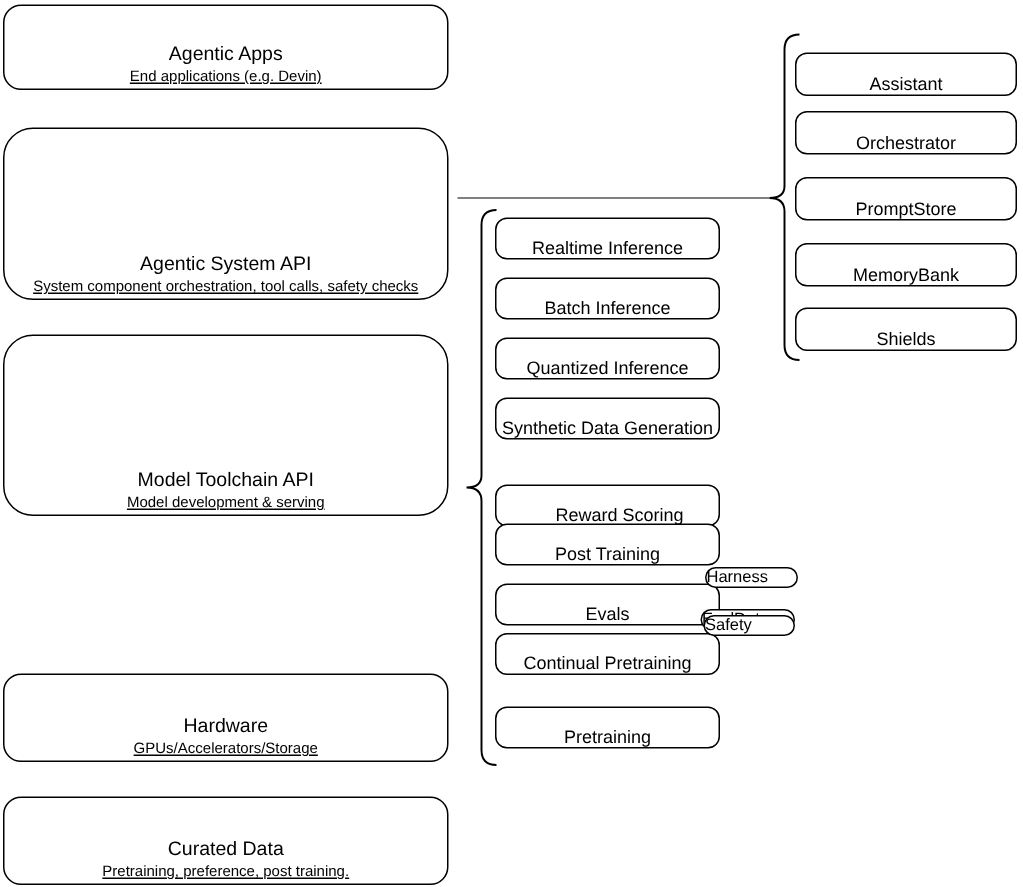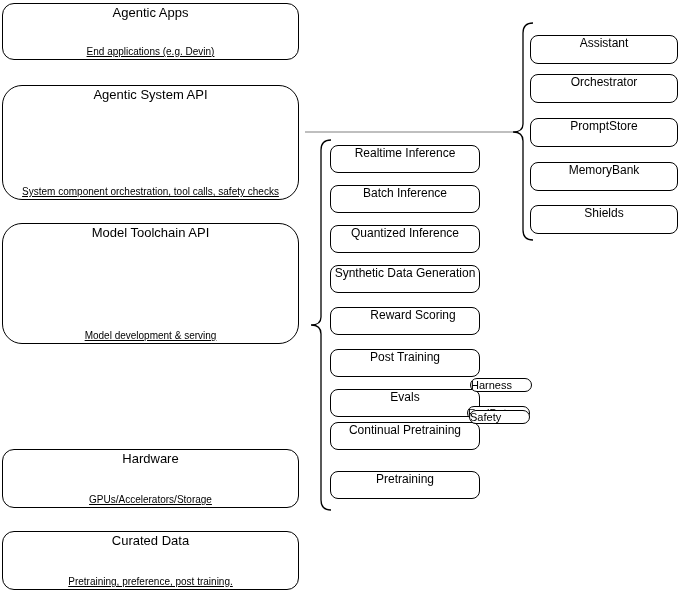--- a/index.html
+++ b/index.html
@@ -13,21 +13,21 @@
     overflow: hidden;
   }
   .box {
     position: absolute;
     background: #ffffff;
     border: 1.4px solid #000000;
     box-sizing: border-box;
     display: flex;
     flex-direction: column;
     align-items: center;
-    justify-content: space-between;
+    justify-content: flex-end;
     text-align: center;
   }
   .lbox { left: 2px; width: 297px; }
   .lbox .btitle { font-size: 13px; line-height: 18px; white-space: nowrap; }
   .lbox .bsub   { font-size: 10px; line-height: 14px; white-space: nowrap; text-decoration: underline; }
   .r12 { border-radius: 12px; }
   .r20 { border-radius: 20px; }
   .mbox {
     left: 330px; width: 150px; height: 28px;
     border-radius: 8px;
@@ -96,21 +96,21 @@
   </div>
   <div class="box mbox" style="top:185px;">
     <span>Batch Inference</span>
   </div>
   <div class="box mbox" style="top:225px;">
     <span>Quantized Inference</span>
   </div>
   <div class="box mbox" style="top:265px;">
     <span>Synthetic Data Generation</span>
   </div>
-  <div class="box mbox" style="top:307px;padding-left:16px;">
+  <div class="box mbox" style="top:323px;padding-left:16px;">
     <span>Reward Scoring</span>
   </div>
   <div class="box mbox" style="top:349px;">
     <span>Post Training</span>
   </div>
   <div class="box mbox" style="top:389px;">
     <span>Evals</span>
   </div>
   <div class="box mbox" style="top:422px;">
     <span>Continual Pretraining</span>

